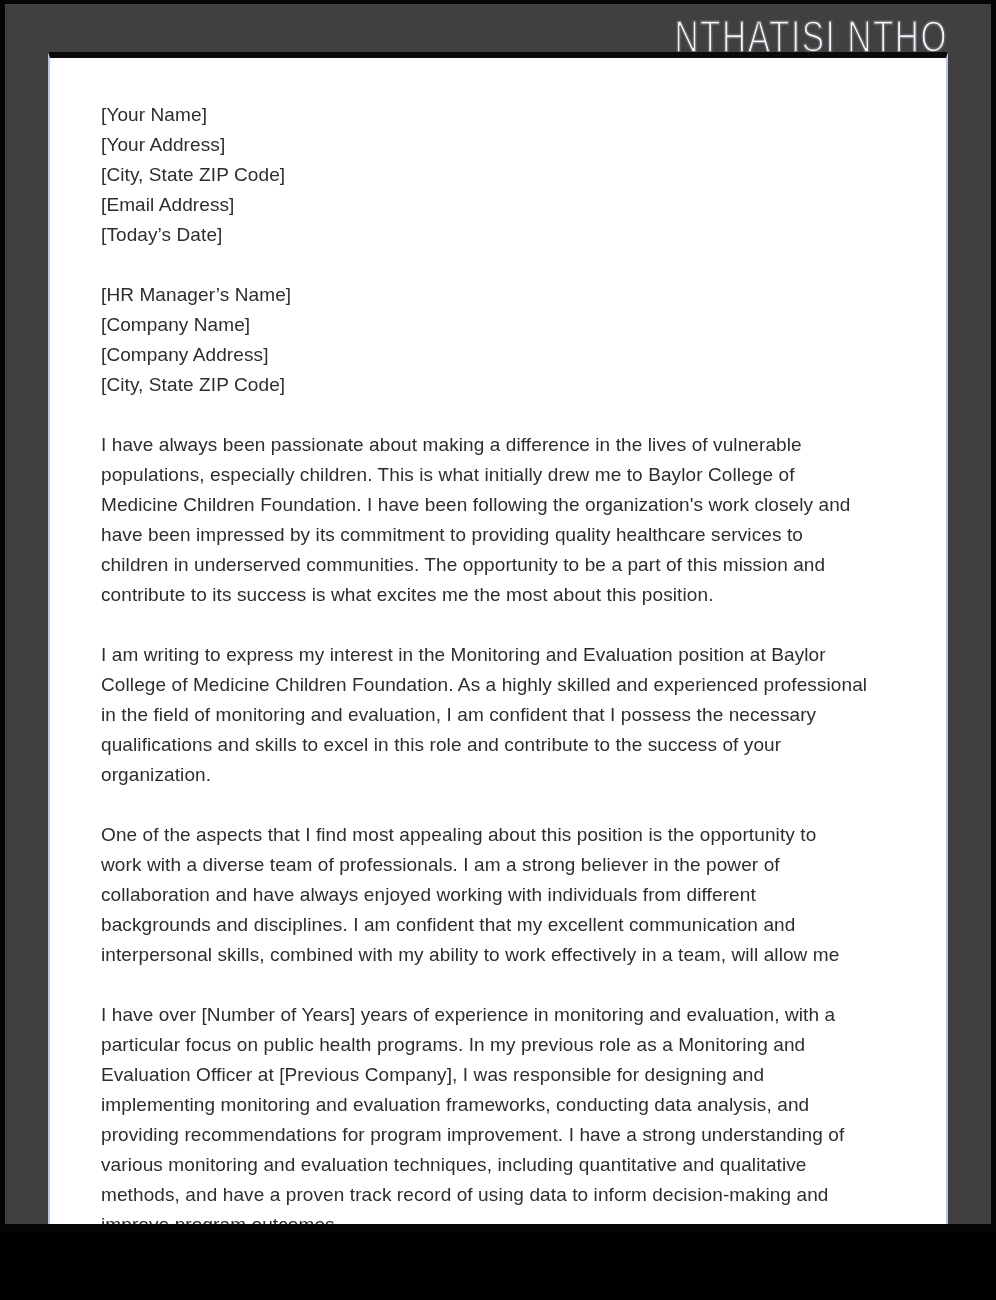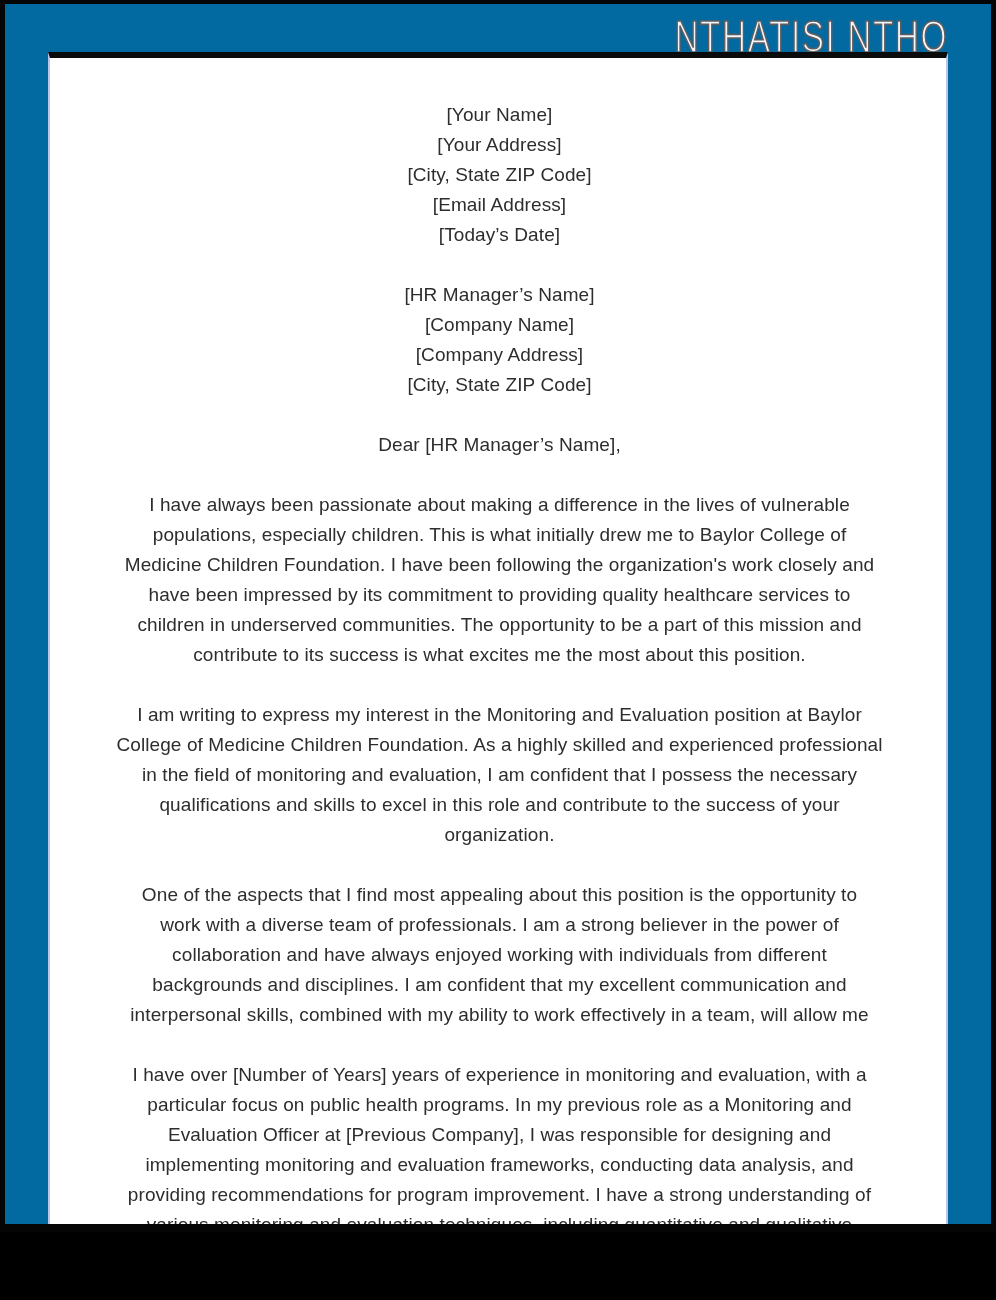--- a/index.html
+++ b/index.html
@@ -6,27 +6,26 @@
     margin: 0;
     padding: 0;
     background: #000;
     font-family: "Liberation Sans", sans-serif;
   }
   .frame {
     position: relative;
     width: 996px;
     height: 1232px;
     box-sizing: border-box;
-    background: #0369a1;
+    background: #404040;
     border-top: 4px solid #050505;
     border-left: 5px solid #050505;
     border-right: 5px solid #050505;
     border-bottom: 8px solid #050505;
     overflow: hidden;
-    text-align: center;
   }
   .header-name {
     position: absolute;
     top: 11px;
     right: 43px;
     font-family: "Liberation Sans", sans-serif;
     font-size: 44px;
     line-height: 44px;
     font-weight: 400;
     letter-spacing: 2px;
@@ -90,21 +89,20 @@
 [Your Address]
 [City, State ZIP Code]
 [Email Address]
 [Today’s Date]</div>
 
       <div class="block">[HR Manager’s Name]
 [Company Name]
 [Company Address]
 [City, State ZIP Code]</div>
 
-      <div class="block">Dear [HR Manager’s Name],</div>
 
       <div class="block">I have always been passionate about making a difference in the lives of vulnerable
 populations, especially children. This is what initially drew me to Baylor College of
 Medicine Children Foundation. I have been following the organization's work closely and
 have been impressed by its commitment to providing quality healthcare services to
 children in underserved communities. The opportunity to be a part of this mission and
 contribute to its success is what excites me the most about this position.</div>
 
       <div class="block">I am writing to express my interest in the Monitoring and Evaluation position at Baylor
 College of Medicine Children Foundation. As a highly skilled and experienced professional

